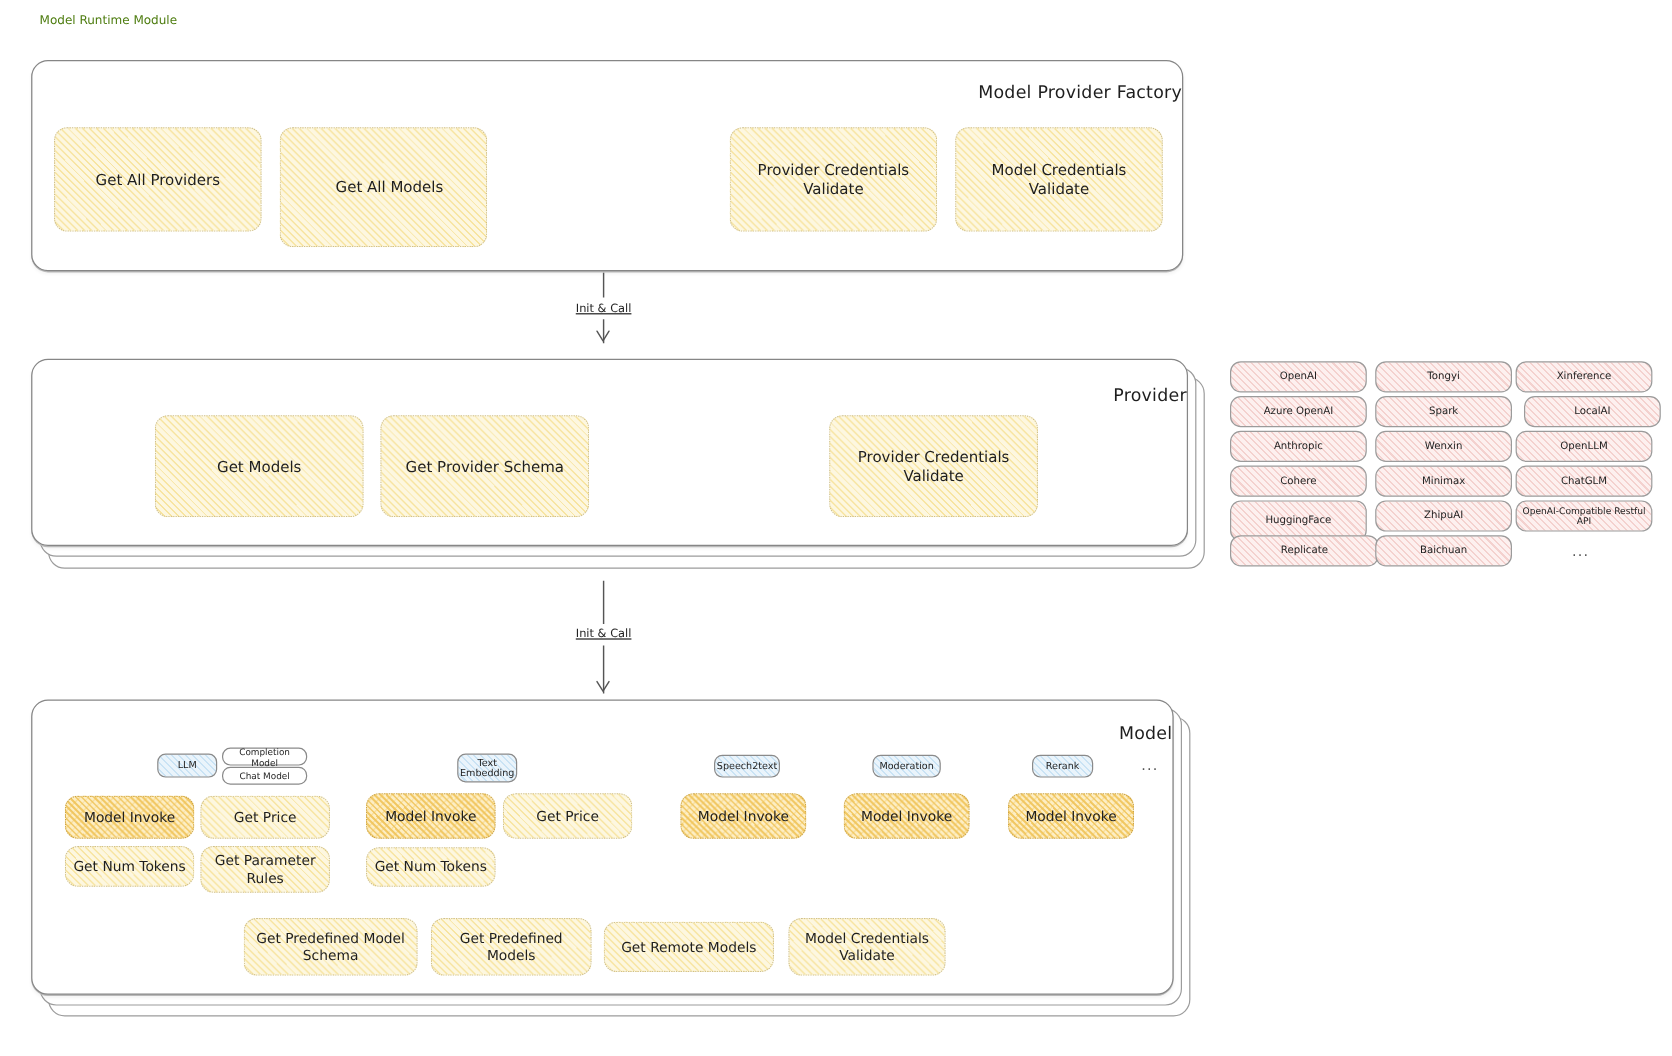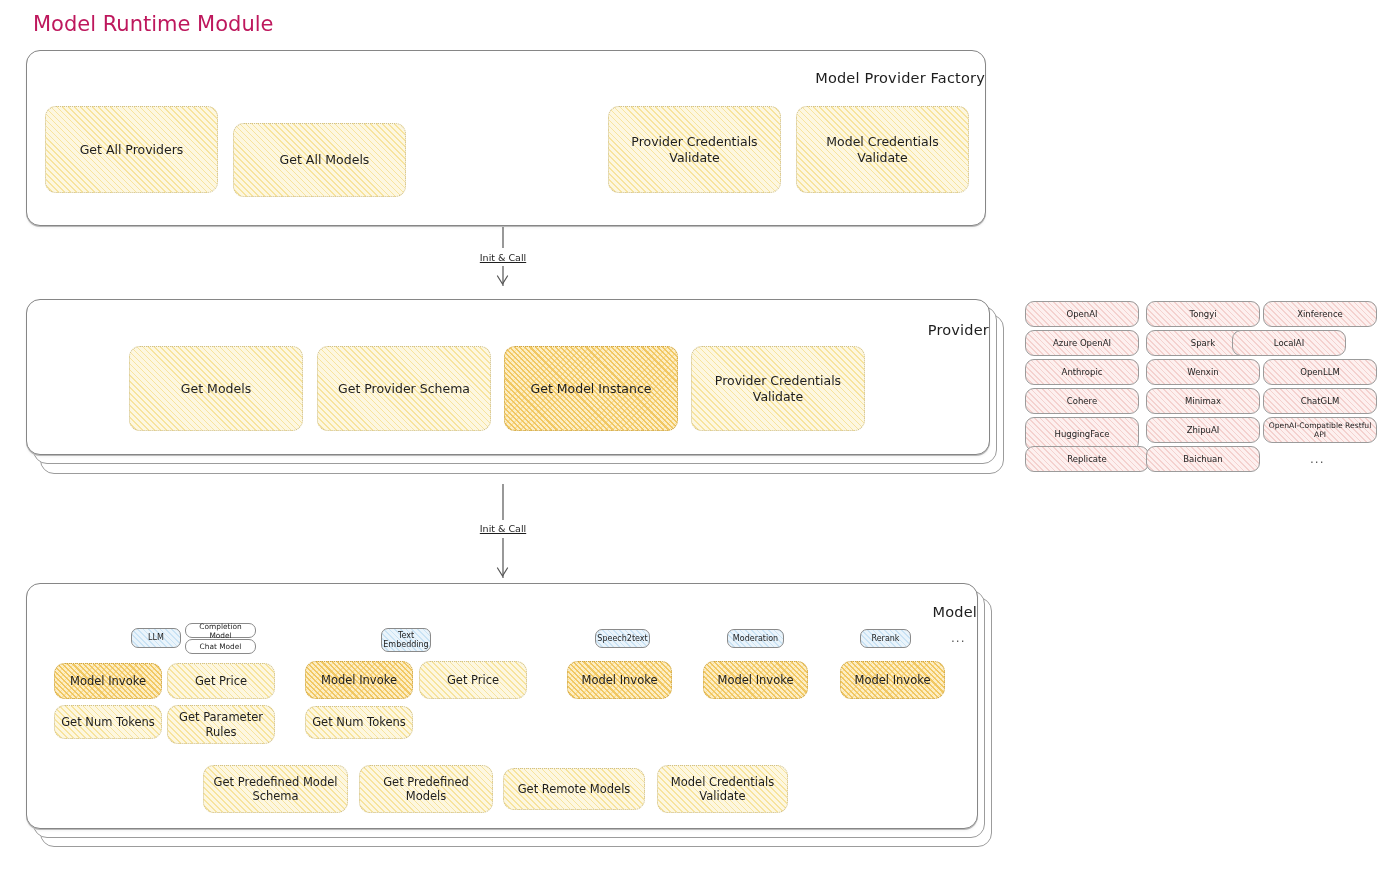--- a/index.html
+++ b/index.html
@@ -71,21 +71,21 @@
         rgba(255,255,255,0) 1.2px, rgba(255,255,255,0) 4px);
     font-size:8px;color:#1e1e1e;text-align:center;line-height:1.18;padding:0 3px;
   }
   .chip-white{
     position:absolute;display:flex;align-items:center;justify-content:center;
     box-sizing:border-box;border-radius:7px;
     border:1.3px solid #8a8a8a;background:#ffffff;
     font-size:8px;color:#1e1e1e;text-align:center;padding:0 3px;
   }
 
-  .hdr-title{position:absolute;font-size:21px;color:#be185d;}
+  .hdr-title{position:absolute;font-size:10px;color:#4d7c0f;}
   .edge-label{position:absolute;font-size:9.5px;color:#1e1e1e;text-align:center;text-decoration:underline;}
   .ellipsis{position:absolute;font-size:12px;color:#555;letter-spacing:1px;}
   svg.edges{position:absolute;left:0;top:0;width:1393px;height:880px;pointer-events:none;}
 </style>
 </head>
 <body>
 
 <div class="canvas">
 
   <div class="hdr-title" style="left:33px;top:12px;">Model Runtime Module</div>
@@ -98,51 +98,50 @@
       <path d="M502.5 576 l-5 -8 M502.5 576 l5 -8" stroke-linecap="round"></path>
     </g>
   </svg>
   <div class="edge-label" style="left:453px;top:252px;width:100px;">Init &amp; Call</div>
   <div class="edge-label" style="left:453px;top:523px;width:100px;">Init &amp; Call</div>
 
   <div class="panel" style="left:26px;top:50px;width:958px;height:174px;">
     <div class="panel-title" style="top:19px;">Model Provider Factory</div>
   </div>
   <div class="node" style="left:45px;top:106px;width:173px;height:87px;font-size:12.5px;">Get All Providers</div>
-  <div class="node" style="left:233px;top:123px;width:173px;height:74px;font-size:12.5px;padding-left:16px;">Get All Models</div>
+  <div class="node" style="left:233px;top:106px;width:173px;height:100px;font-size:12.5px;padding-left:16px;">Get All Models</div>
   <div class="node" style="left:608px;top:106px;width:173px;height:87px;font-size:12.5px;">Provider Credentials Validate</div>
   <div class="node" style="left:796px;top:106px;width:173px;height:87px;font-size:12.5px;">Model Credentials Validate</div>
 
   <div class="stack-l" style="left:40px;top:314px;width:962px;height:158px;"></div>
   <div class="stack-l" style="left:33px;top:306px;width:962px;height:156px;"></div>
   <div class="panel" style="left:26px;top:299px;width:962px;height:154px;">
     <div class="panel-title" style="top:22px;">Provider</div>
   </div>
   <div class="node" style="left:129px;top:346px;width:174px;height:85px;font-size:12.5px;">Get Models</div>
   <div class="node" style="left:317px;top:346px;width:174px;height:85px;font-size:12.5px;">Get Provider Schema</div>
-  <div class="node hl" style="left:504px;top:346px;width:174px;height:85px;font-size:12.5px;">Get Model Instance</div>
   <div class="node" style="left:691px;top:346px;width:174px;height:85px;font-size:12.5px;">Provider Credentials Validate</div>
 
   <div>
     <div class="chip-pink" style="left:1025px;top:301px;width:114px;height:26px;">OpenAI</div>
     <div class="chip-pink" style="left:1025px;top:330px;width:114px;height:26px;">Azure OpenAI</div>
     <div class="chip-pink" style="left:1025px;top:359px;width:114px;height:26px;">Anthropic</div>
     <div class="chip-pink" style="left:1025px;top:388px;width:114px;height:26px;">Cohere</div>
     <div class="chip-pink" style="left:1025px;top:417px;width:114px;height:34px;">HuggingFace</div>
     <div class="chip-pink" style="left:1025px;top:446px;width:124px;height:26px;">Replicate</div>
 
     <div class="chip-pink" style="left:1146px;top:301px;width:114px;height:26px;">Tongyi</div>
     <div class="chip-pink" style="left:1146px;top:330px;width:114px;height:26px;">Spark</div>
     <div class="chip-pink" style="left:1146px;top:359px;width:114px;height:26px;">Wenxin</div>
     <div class="chip-pink" style="left:1146px;top:388px;width:114px;height:26px;">Minimax</div>
     <div class="chip-pink" style="left:1146px;top:417px;width:114px;height:26px;">ZhipuAI</div>
     <div class="chip-pink" style="left:1146px;top:446px;width:114px;height:26px;">Baichuan</div>
 
     <div class="chip-pink" style="left:1263px;top:301px;width:114px;height:26px;">Xinference</div>
-    <div class="chip-pink" style="left:1232px;top:330px;width:114px;height:26px;">LocalAI</div>
+    <div class="chip-pink" style="left:1270px;top:330px;width:114px;height:26px;">LocalAI</div>
     <div class="chip-pink" style="left:1263px;top:359px;width:114px;height:26px;">OpenLLM</div>
     <div class="chip-pink" style="left:1263px;top:388px;width:114px;height:26px;">ChatGLM</div>
     <div class="chip-pink" style="left:1263px;top:417px;width:114px;height:26px;font-size:7.6px;">OpenAI-Compatible Restful API</div>
     <div class="ellipsis" style="left:1310px;top:452px;">...</div>
   </div>
 
   <div class="stack-l" style="left:40px;top:597px;width:950px;height:248px;"></div>
   <div class="stack-l" style="left:33px;top:590px;width:950px;height:246px;"></div>
   <div class="panel" style="left:26px;top:583px;width:950px;height:244px;">
     <div class="panel-title" style="top:20px;">Model</div>

